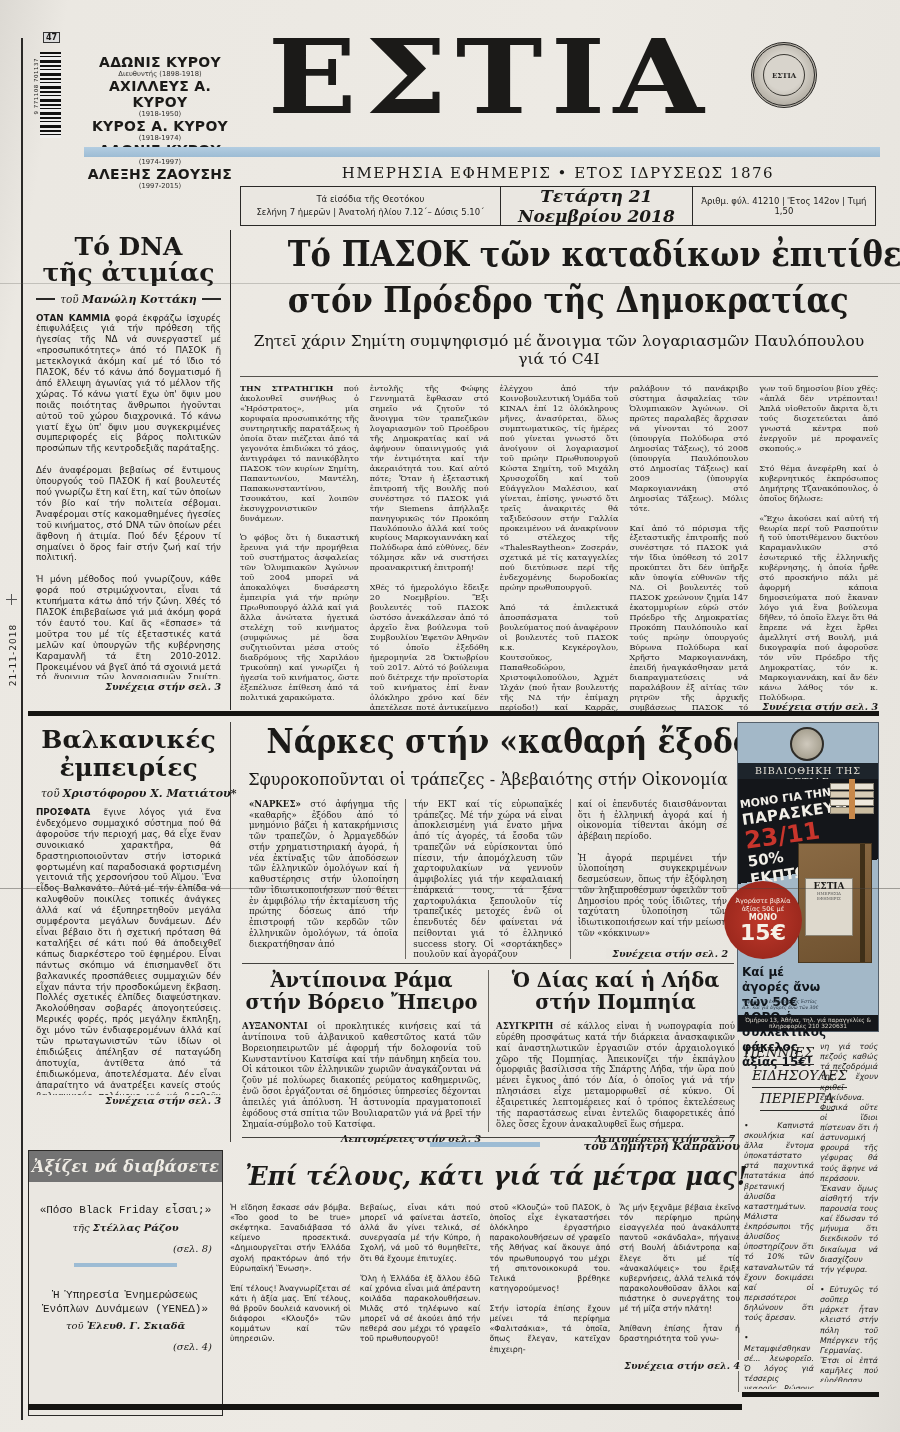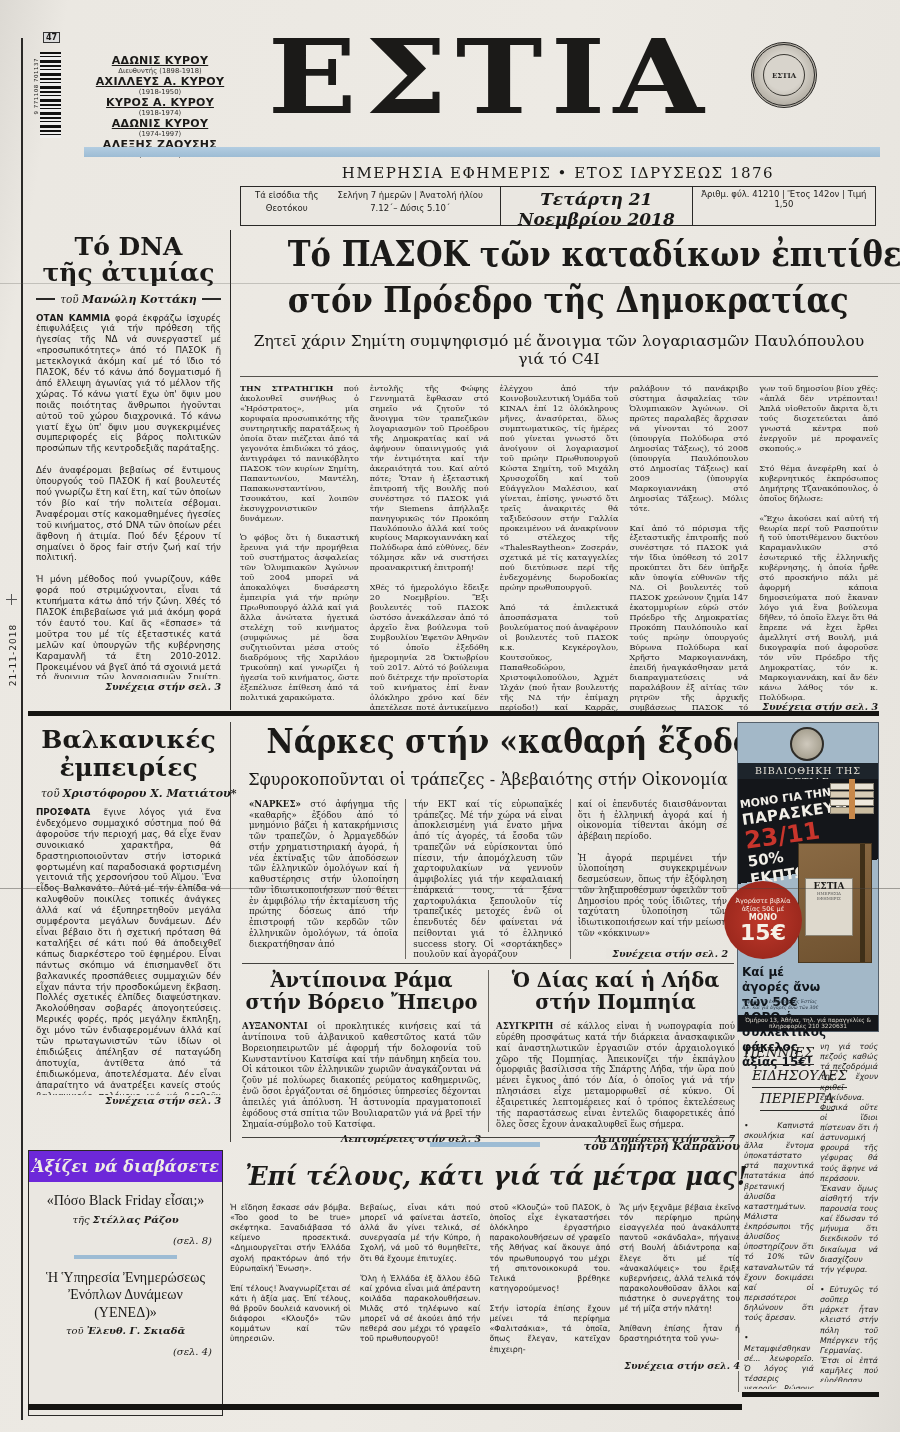--- a/index.html
+++ b/index.html
@@ -26,32 +26,32 @@
   .barcode-num{left:33px;top:58px;font-family:var(--sans);font-size:5.5px;writing-mode:vertical-rl;transform:rotate(180deg);letter-spacing:.5px;}
   .corner-num{left:43px;top:32px;font-family:var(--sans);font-size:8px;font-weight:bold;border:1px solid #333;padding:0 2px;background:#ddd;}
   .crop-cross{left:6px;top:594px;width:11px;height:11px;}
   .crop-cross:before,.crop-cross:after{content:"";position:absolute;background:#555;}
   .crop-cross:before{left:5px;top:0;width:1px;height:11px;}
   .crop-cross:after{left:0;top:5px;width:11px;height:1px;}
   .vdate{left:-27px;top:650px;transform:rotate(-90deg);font-family:var(--sans);font-size:9px;letter-spacing:1px;width:80px;text-align:center;}
   .fold{left:0;width:900px;height:1px;}
   
   .founders{left:84px;top:54px;width:152px;text-align:center;font-family:var(--sans);}
-  .founder-name{font-size:11px;font-weight:bold;letter-spacing:.3px;text-decoration:underline;}
+  .founder-name{font-size:14px;font-weight:bold;letter-spacing:.3px;}
   .founder-note{font-size:6.8px;color:#2e2d2b;}
   .logo{left:232px;top:26px;width:516px;height:118px;text-align:center;font-family:var(--serif);
         font-weight:bold;font-size:112px;line-height:1.0;letter-spacing:8px;transform:scaleX(1.04) scaleY(.92);transform-origin:center top;}
   .seal{left:751px;top:42px;width:66px;height:66px;border-radius:50%;border:3px double #2a2927;
         background:radial-gradient(circle at 50% 45%,#d8d4cc 0 40%,#b9b4aa 70%,#8f8a80 100%);}
   .seal-inner{position:absolute;left:9px;top:9px;width:42px;height:42px;border-radius:50%;border:1px solid #3a3833;
         font-size:7px;display:flex;align-items:center;justify-content:center;text-align:center;font-weight:bold;color:#2a2927;}
   .blueband{left:84px;top:147px;width:796px;height:10px;background:linear-gradient(180deg,#b3cde1,#9dbcd4);}
   .tagline{left:240px;top:164px;width:636px;text-align:center;font-size:15px;letter-spacing:1.5px;font-family:var(--serif);}
   .infobar{left:240px;top:186px;width:636px;height:40px;border:1.5px solid #2a2927;display:flex;background:#eae7e1;}
-  .infobar .cell{display:flex;justify-content:center;text-align:center;padding:2px 6px;}
+  .infobar .cell{display:flex;flex-direction:column;justify-content:center;text-align:center;padding:2px 6px;}
   .cell-left{flex:1.45;border-right:1.5px solid #2a2927;font-family:var(--sans);font-size:8.5px;line-height:1.5;}
   .cell-date{flex:1.05;border-right:1.5px solid #2a2927;font-family:var(--serif);font-weight:bold;font-style:italic;font-size:17px;}
   .cell-right{flex:1;font-family:var(--sans);font-size:8.5px;}
   
   .dna{left:28px;top:230px;width:203px;height:480px;border-right:1.5px solid #2a2927;padding:4px 9px 0 8px;}
   .dna-title{text-align:center;font-weight:bold;font-size:25px;line-height:1.05;font-family:var(--serif);}
   .byline-row{display:flex;align-items:center;gap:5px;margin:6px 0 7px;}
   .byline-row .rule{flex:1;height:1.5px;background:#2a2927;}
   .byline{font-family:var(--serif);font-style:italic;font-size:10.5px;white-space:nowrap;}
   .byline b{font-size:11px;}
@@ -119,24 +119,24 @@
   .pennies-div{left:738px;top:1040px;width:1px;height:352px;background:#6b6862;}
   .pennies{left:744px;top:1042px;width:70px;}
   .pennies-h{font-family:var(--serif);font-style:italic;font-size:13.5px;line-height:1.55;}
   .pennies-h span{display:inline-block;border-bottom:1.5px solid #2a2927;padding-bottom:1px;}
   .pennies-h .l2{margin-left:8px;}
   .pennies-h .l3{margin-left:16px;}
   .pennies-items{margin-top:10px;font-family:var(--sans);font-style:italic;font-size:7.8px;line-height:1.3;height:268px;}
   .pennies-right{left:820px;top:1042px;width:58px;font-family:var(--sans);font-style:italic;font-size:7.8px;line-height:1.3;height:340px;}
   
   .worth{left:28px;top:1150px;width:195px;height:266px;border:1.5px solid #2a2927;background:#eae7e1;}
-  .worth-header{background:#6d28d9;color:#efece5;font-family:var(--serif);font-style:italic;font-weight:bold;
+  .worth-header{background:#737373;color:#efece5;font-family:var(--serif);font-style:italic;font-weight:bold;
                 font-size:16px;text-align:center;padding:6px 0;}
   .worth-item{padding:10px 10px 0;text-align:center;}
-  .worth-title{font-family:Liberation Serif, serif;font-size:14px;line-height:1.25;}
+  .worth-title{font-family:Liberation Mono, monospace;font-size:11px;line-height:1.25;margin-top:12px;}
   .worth-by{margin-top:4px;font-family:var(--serif);font-style:italic;font-size:10px;}
   .worth-page{font-family:var(--serif);font-style:italic;font-size:10px;text-align:right;margin-top:10px;}
   .worth-div{height:4px;background:#9dbcd4;width:60%;margin:9px auto 0;}
   
   .day{left:230px;top:1140px;width:510px;}
   .day-title{text-align:center;font-family:var(--serif);font-size:31px;}
   .day-underline{width:110px;height:5px;background:#9dbcd4;margin:2px auto 0;}
   .day-by{text-align:right;font-family:var(--serif);font-style:italic;font-weight:bold;font-size:11.5px;margin-top:-8px;}
   .day-h{text-align:center;font-family:var(--serif);font-weight:bold;font-style:italic;font-size:26px;margin-top:8px;transform:scaleX(.94);white-space:nowrap;}
   .day-cols{display:flex;gap:9px;margin-top:12px;height:168px;position:relative;}

